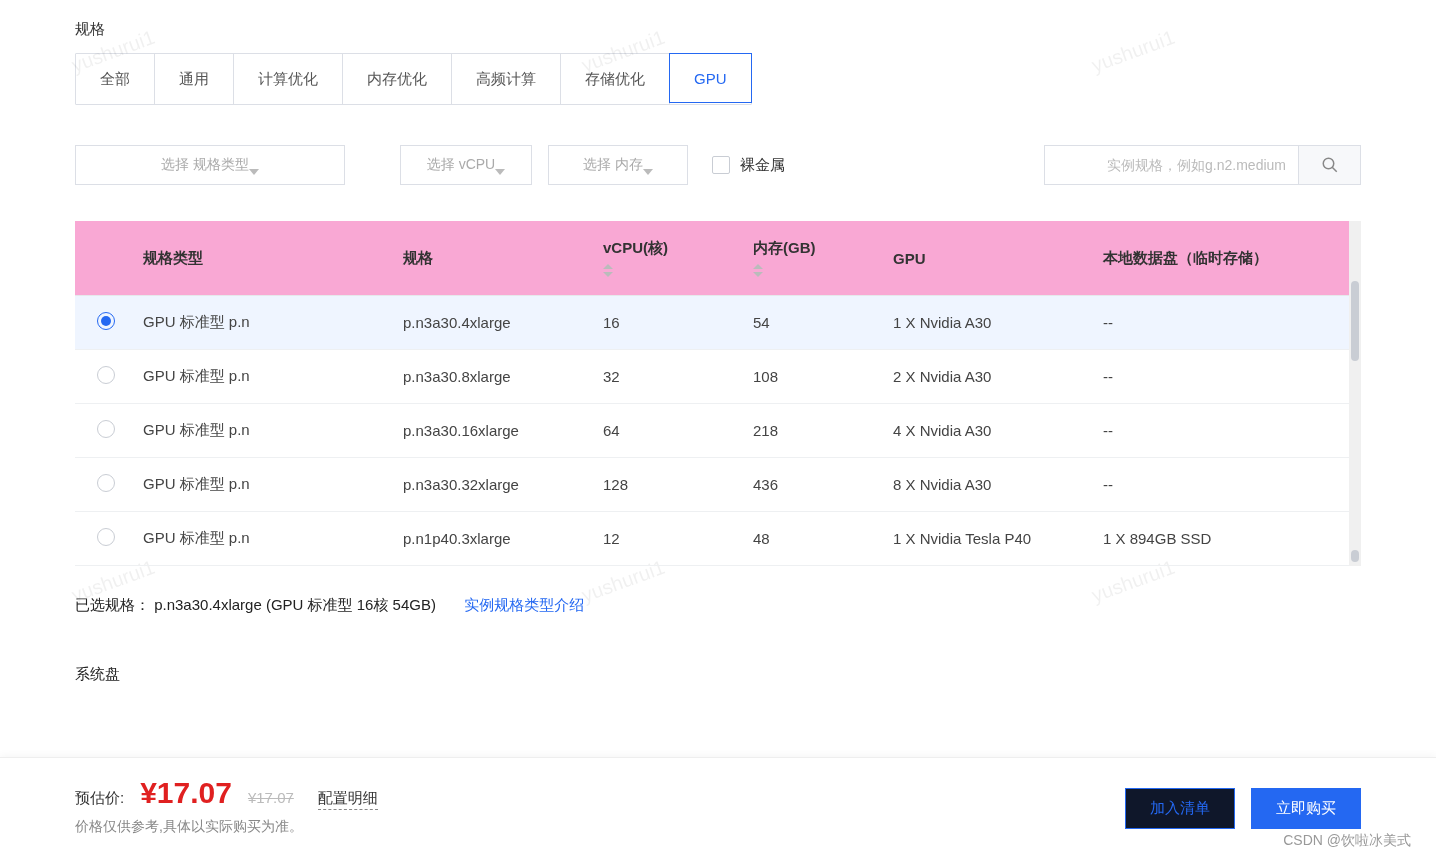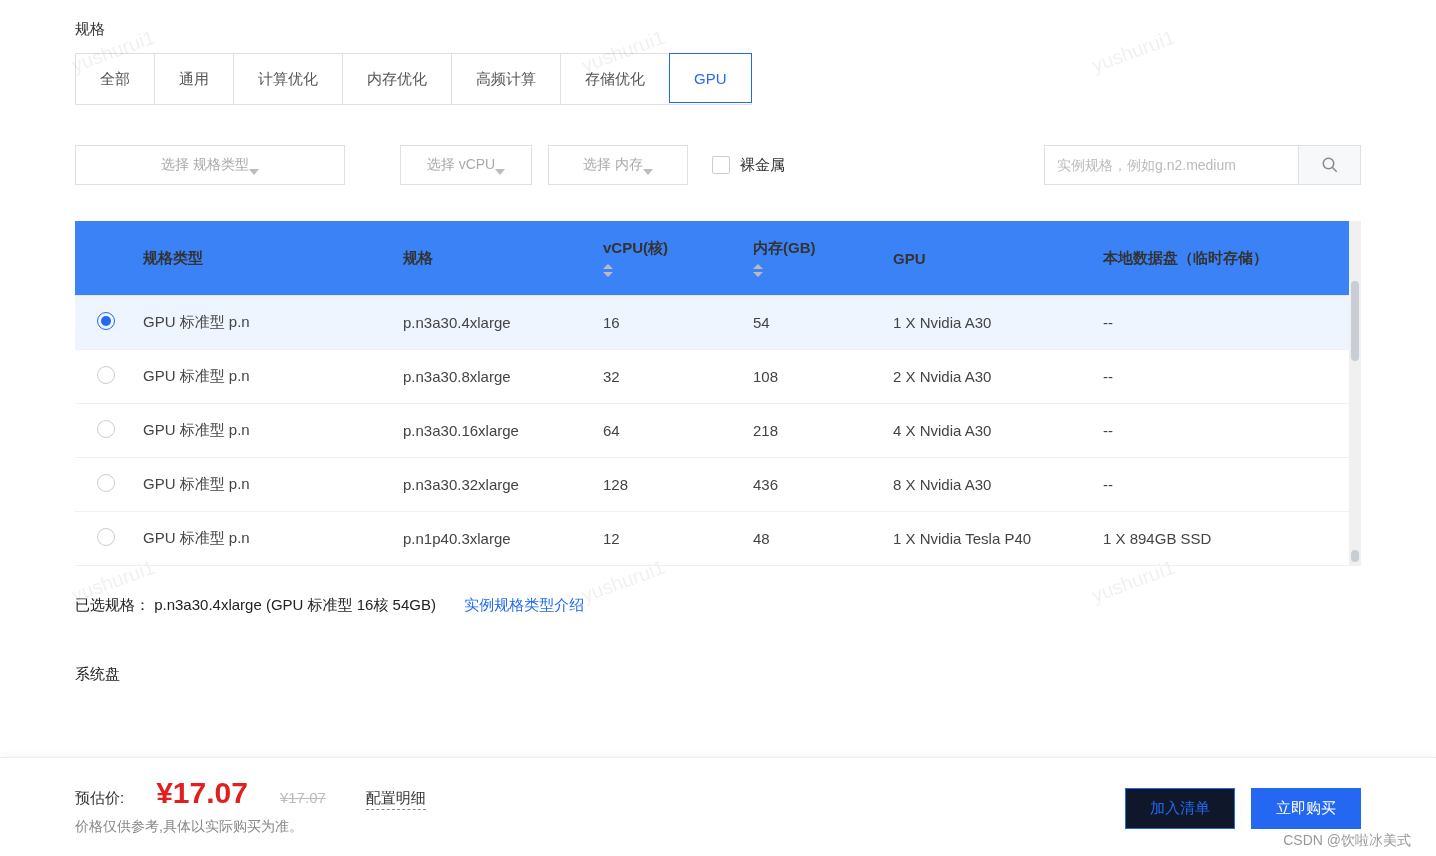--- a/index.html
+++ b/index.html
@@ -70,39 +70,40 @@
 .checkbox-label { color: #333; font-size: 15px; }
 
 .search-wrap { margin-left: auto; display: flex; }
 .search-input {
   border: 1px solid #dcdfe6;
   height: 40px;
   width: 255px;
   padding: 0 12px;
   font-size: 14px;
   outline: none;
+  text-align: right;
 }
 .search-input::placeholder { color: #bbb; }
 .search-btn {
   width: 62px; height: 40px;
   border: 1px solid #dcdfe6;
   border-left: none;
   background: #f7f8fa;
   display: flex;
   align-items: center;
   justify-content: center;
   cursor: pointer;
 }
 .search-btn svg { width: 18px; height: 18px; stroke: #888; fill: none; stroke-width: 2; }
 
 
 .table-wrap { margin-top: 36px; position: relative; }
 .table-scroll-area { border-right: 12px solid #f0f0f0; }
 table { width: 100%; border-collapse: collapse; }
-thead { background: #3b82f6; }
+thead { background: #f9a8d4; }
 th {
   text-align: left;
   font-weight: 600;
   font-size: 15px;
   color: #333;
   padding: 18px 8px;
   border-bottom: 1px solid #e6e8eb;
 }
 th .sort { display: flex; flex-direction: column; gap: 3px; margin-top: 6px; }
 th .sort span { width: 0; height: 0; border-left: 5px solid transparent; border-right: 5px solid transparent; }
@@ -147,21 +148,21 @@
   position: fixed;
   bottom: 0; left: 0; right: 0;
   background: #fff;
   border-top: 1px solid #eee;
   padding: 18px 75px 20px;
   display: flex;
   align-items: flex-start;
   justify-content: space-between;
   box-shadow: 0 -2px 8px rgba(0,0,0,0.04);
 }
-.price-row { display: flex; align-items: baseline; gap: 32px; }
+.price-row { display: flex; align-items: baseline; gap: 16px; }
 .price-label { font-size: 15px; color: #333; }
 .price-main { font-size: 30px; color: #e02020; font-weight: 600; }
 .price-sub { font-size: 15px; color: #bbb; text-decoration: line-through; }
 .price-detail { font-size: 15px; color: #333; border-bottom: 1px dashed #888; padding-bottom: 1px; cursor: pointer; margin-left: 8px; }
 .price-note { font-size: 14px; color: #888; margin-top: 8px; }
 .footer-actions { display: flex; gap: 16px; margin-top: 12px; }
 .btn-outline {
   padding: 10px 24px; font-size: 15px; border: 1px solid #2468f2;
   color: #2468f2; background: #0f172a; cursor: pointer;
 }

